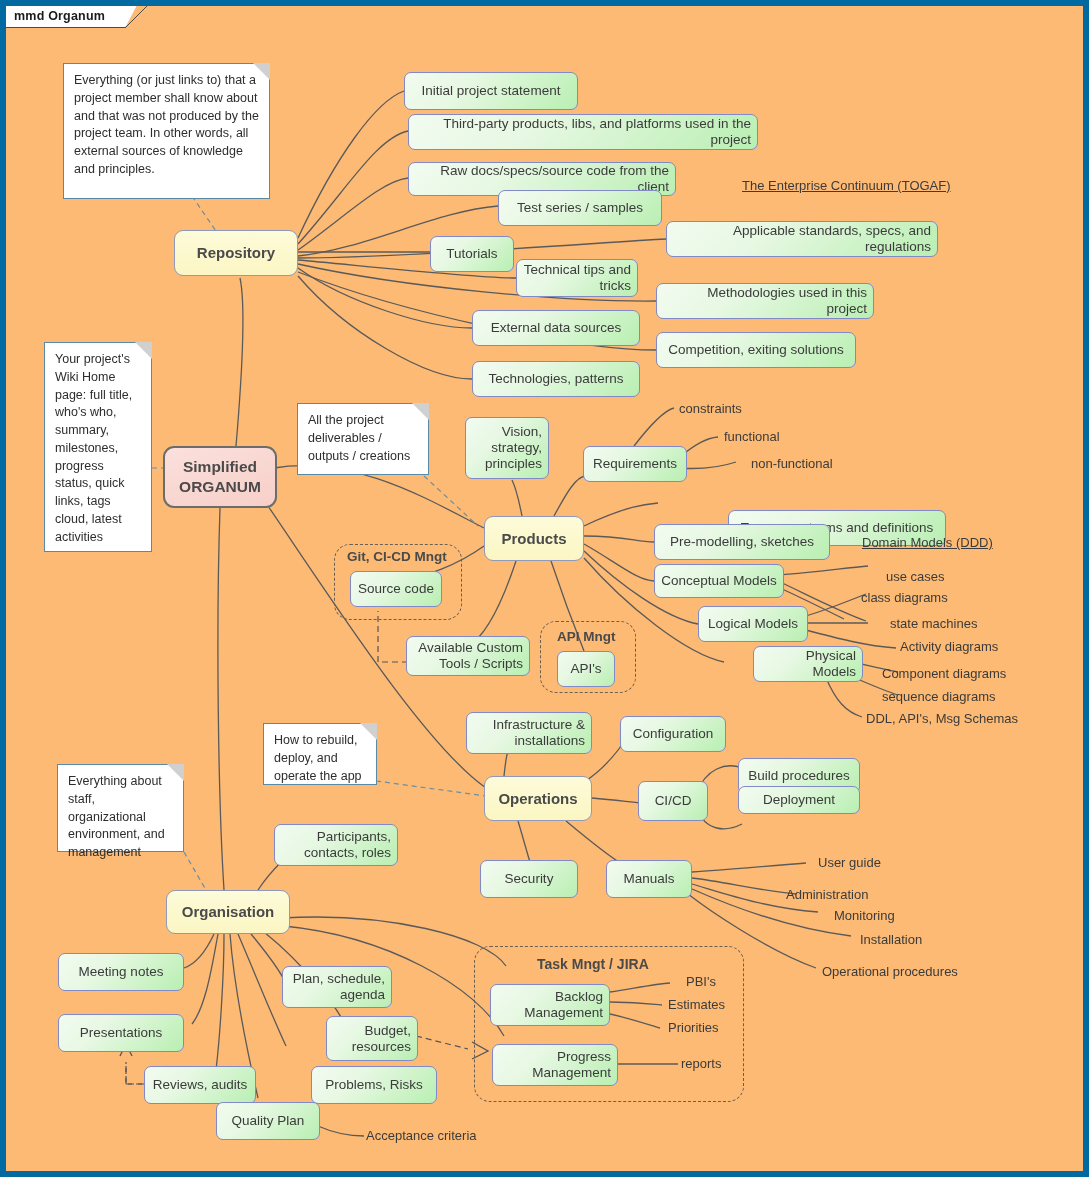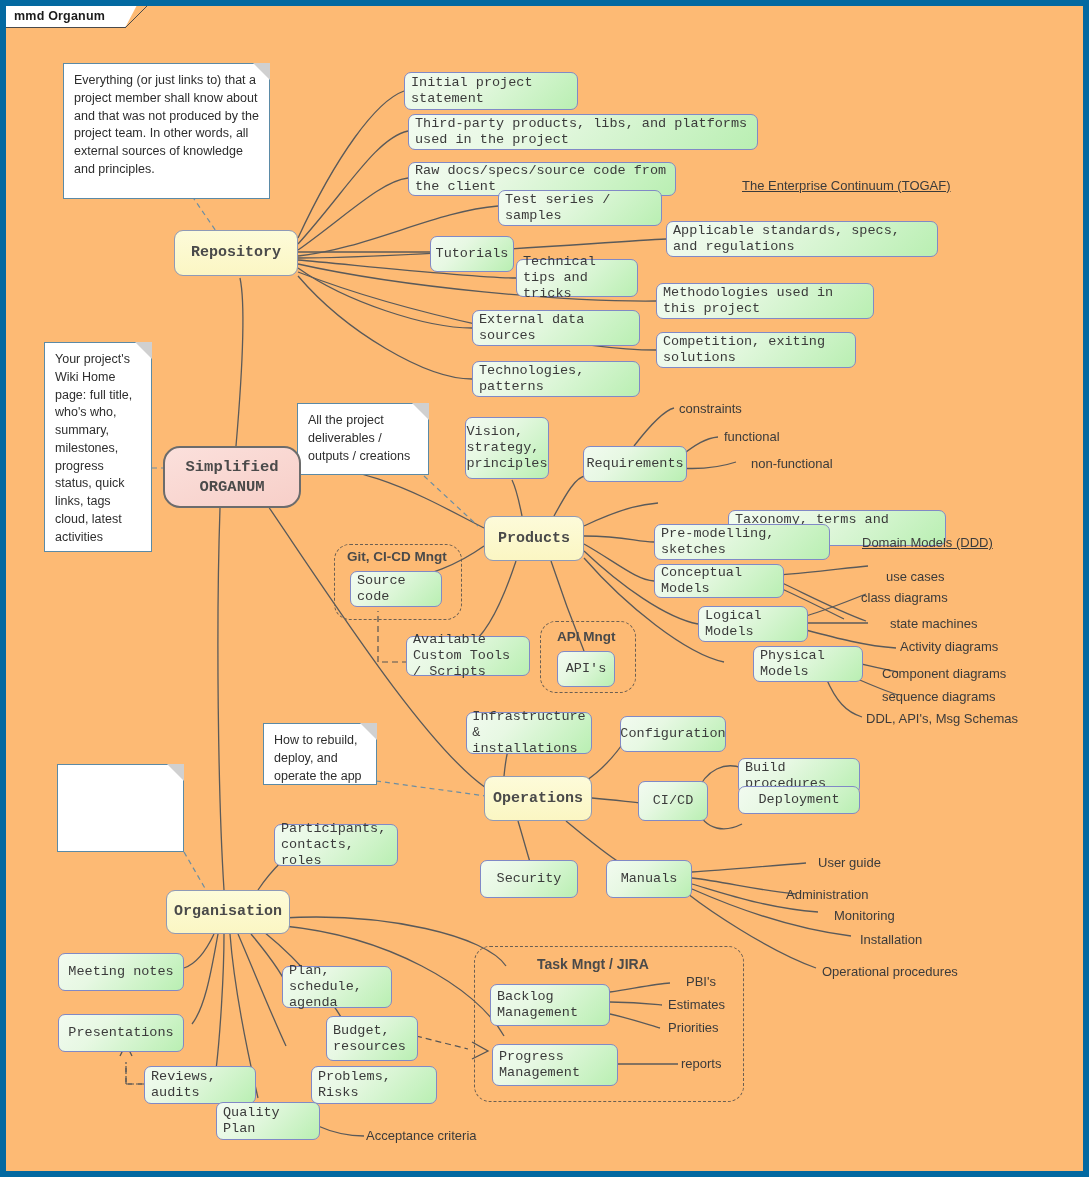--- a/index.html
+++ b/index.html
@@ -41,29 +41,28 @@
     overflow:visible;
     z-index:2;
   }
   
   #links{position:absolute;left:0;top:0;width:1089px;height:1177px;}
   
   .node{
     position:absolute;
     box-sizing:border-box;
     display:flex;align-items:center;justify-content:center;
-    text-align:left;
+    text-align:right;
     border:1px solid #7b86c4;
     border-radius:7px;
     font-size:13.5px;
     color:#3b3b3b;
     line-height:1.18;
     padding:2px 6px;
     z-index:4;
-    font-family:Liberation Mono, monospace;
   }
   .green{
     background:linear-gradient(135deg,#f2fbf0 0%,#e7f8e3 35%,#b9efb2 100%);
     border-color:#8189c6;
   }
   .root{
     background:linear-gradient(180deg,#fdfbd9 0%,#fbf6c3 100%);
     border:1px solid #8e9ab7;
     border-radius:9px;
     font-weight:bold;font-size:15px;color:#4a4a4a;
@@ -245,32 +244,33 @@
     <span>All the project deliverables / outputs / creations</span>
   </div>
 
   <div class="note" style="left:257px;top:717px;width:114px;height:62px;">
     <span class="fold"></span>
     <span>How to rebuild, deploy, and operate the app</span>
   </div>
 
   <div class="note" style="left:51px;top:758px;width:127px;height:88px;">
     <span class="fold"></span>
+    <span>Everything about staff, organizational environment, and management</span>
   </div>
 
   <div class="group" style="left:328px;top:538px;width:128px;height:76px;"></div>
   <div class="group-title" style="left:341px;top:543px;">Git, CI-CD Mngt</div>
 
   <div class="group" style="left:534px;top:615px;width:96px;height:72px;"></div>
   <div class="group-title" style="left:551px;top:623px;">API Mngt</div>
 
   <div class="group" style="left:468px;top:940px;width:270px;height:156px;"></div>
   <div class="group-title" style="left:531px;top:950px;font-size:14px;">Task Mngt / JIRA</div>
 
-  <div class="node center" style="left:157px;top:440px;width:138px;height:62px;flex-direction:column;border-radius:17px;">
+  <div class="node center" style="left:157px;top:440px;width:114px;height:62px;flex-direction:column;">
     <span>Simplified</span>
     <span>ORGANUM</span>
   </div>
 
   <div class="node root" style="left:168px;top:224px;width:124px;height:46px;">Repository</div>
   <div class="node root" style="left:478px;top:510px;width:100px;height:45px;">Products</div>
   <div class="node root" style="left:478px;top:770px;width:108px;height:45px;">Operations</div>
   <div class="node root" style="left:160px;top:884px;width:124px;height:44px;">Organisation</div>
 
   <div class="node green" style="left:398px;top:66px;width:174px;height:38px;">Initial project statement</div>

